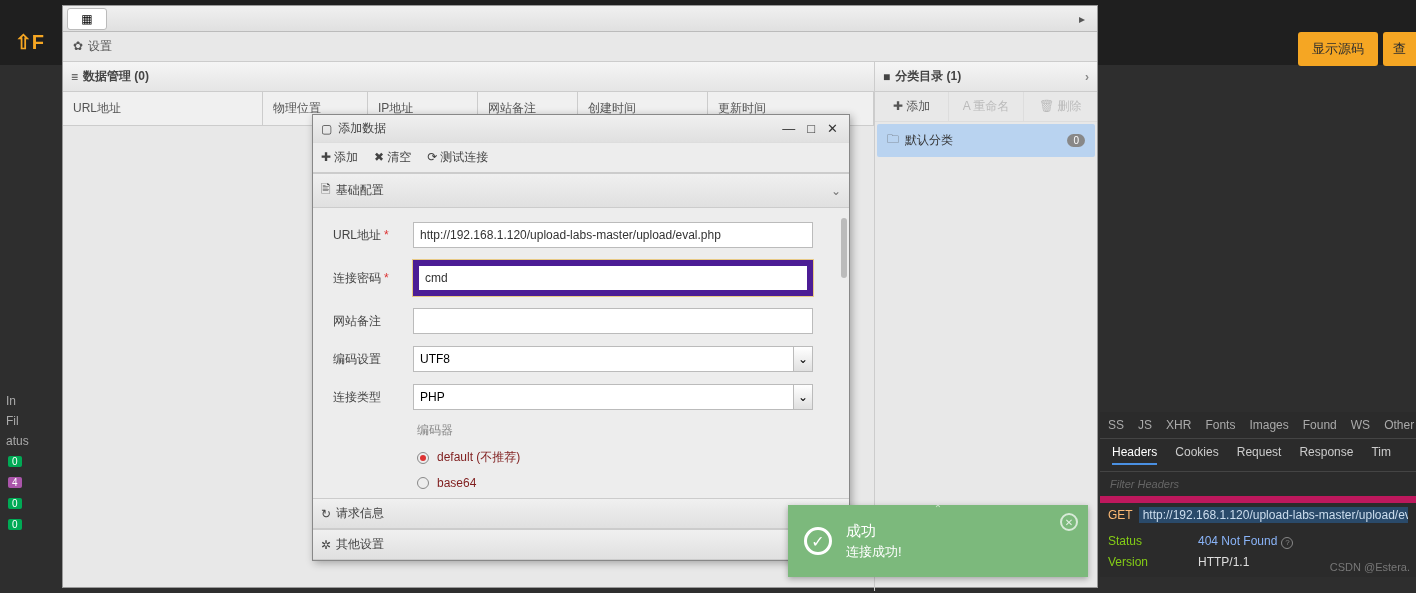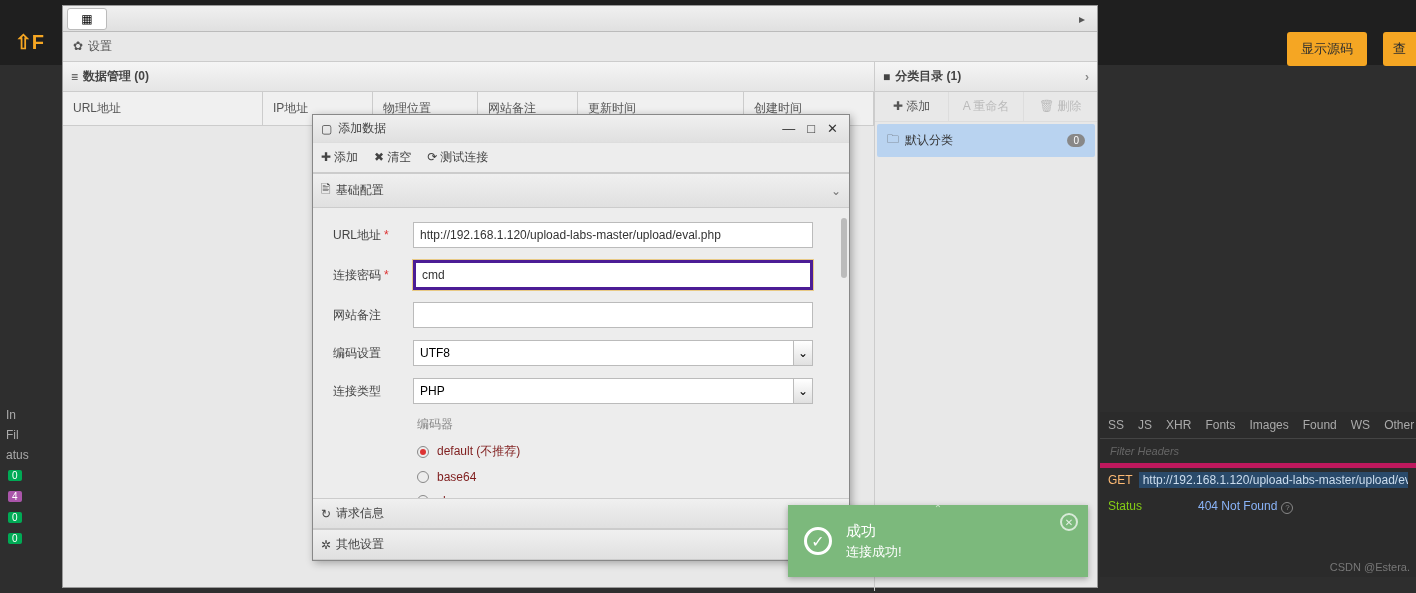--- a/index.html
+++ b/index.html
@@ -4,21 +4,21 @@
 <style>
 * { box-sizing: border-box; margin: 0; padding: 0; font-family: "Microsoft YaHei", Arial, sans-serif; font-size: 12px; }
 body { width: 1416px; height: 593px; background: #2b2b2b; overflow: hidden; position: relative; }
 
 .taskbar { position: absolute; top: 0; left: 0; height: 8px; background: #1a1a1a; width: 100%; color: #ccc; padding-left: 10px; }
 .taskbar span { position: relative; top: -4px; font-size: 11px; }
 
 .browser-bg { position: absolute; left: 0; top: 0; width: 100%; height: 100%; background: #2e2e2e; }
 .browser-top { position: absolute; top: 0; left: 0; right: 0; height: 65px; background: #1f1f1f; }
 .logo { position: absolute; left: 15px; top: 30px; color: #f5a623; font-weight: bold; font-size: 20px; }
-.top-btn-source { position: absolute; right: 49px; top: 32px; background: #f5a623; color: #2e2e2e; border: none; padding: 8px 14px; border-radius: 3px; cursor: pointer; font-size: 13px; }
+.top-btn-source { position: absolute; right: 38px; top: 32px; background: #f5a623; color: #2e2e2e; border: none; padding: 8px 14px; border-radius: 3px; cursor: pointer; font-size: 13px; }
 .top-btn-check { position: absolute; right: 0; top: 32px; background: #f5a623; color: #2e2e2e; border: none; padding: 8px 10px; border-radius: 3px 0 0 3px; cursor: pointer; font-size: 13px; }
 
 .app-window { position: absolute; left: 62px; top: 5px; width: 1036px; height: 583px; background: #e8e8e8; border: 1px solid #999; }
 .tabbar { height: 26px; background: linear-gradient(#f0f0f0, #e0e0e0); border-bottom: 1px solid #bbb; display: flex; align-items: center; padding: 0 4px; }
 .tab-home { width: 40px; height: 22px; background: #fff; border: 1px solid #bbb; border-radius: 3px; display: flex; align-items: center; justify-content: center; cursor: pointer; }
 .tab-scroll { margin-left: auto; width: 14px; color: #555; cursor: pointer; }
 .settings-row { padding: 6px 10px; border-bottom: 1px solid #ccc; color: #555; }
 .settings-row span.icon { margin-right: 5px; }
 
 .main-split { display: flex; height: calc(100% - 52px); }
@@ -49,48 +49,48 @@
 .dlg-tbtn .icon { margin-right: 3px; }
 
 .acc-header { padding: 6px 8px; background: linear-gradient(#f0f0f0, #e0e0e0); border-top: 1px solid #ccc; border-bottom: 1px solid #ccc; display: flex; align-items: center; color: #444; cursor: pointer; }
 .acc-header .icon { margin-right: 5px; }
 .acc-header .chev { margin-left: auto; color: #777; }
 .acc-body { padding: 14px 20px; background: #ededed; position: relative; max-height: 290px; overflow: hidden; }
 .form-row { display: flex; align-items: center; margin-bottom: 12px; }
 .form-label { width: 80px; color: #444; text-align: left; }
 .form-label .req { color: #d33; margin-left: 3px; }
 .form-input { flex: 1; max-width: 400px; padding: 5px 6px; border: 1px solid #bbb; background: #fff; color: #333; }
-.form-input.active { border: 3px solid #4c1d95; outline: 1px solid #e8c985; }
+.form-input.active { border: 6px solid #4c1d95; outline: 1px solid #e8c985; }
 .form-select { flex: 1; max-width: 400px; display: flex; }
 .form-select input { flex: 1; padding: 5px 6px; border: 1px solid #bbb; border-right: none; background: #fff; }
 .form-select .dd { width: 20px; border: 1px solid #bbb; background: linear-gradient(#fff,#e0e0e0); display: flex; align-items: center; justify-content: center; cursor: pointer; }
 .encoder-label { margin-left: 84px; color: #888; margin-bottom: 10px; }
 .radio-row { margin-left: 84px; margin-bottom: 10px; display: flex; align-items: center; color: #7f1d1d; cursor: pointer; }
 .radio { width: 12px; height: 12px; border: 1px solid #888; border-radius: 50%; margin-right: 8px; display: inline-flex; align-items: center; justify-content: center; }
 .radio.checked::after { content: ""; width: 6px; height: 6px; background: #d33; border-radius: 50%; }
 .scroll-thumb { position: absolute; right: 2px; top: 10px; width: 6px; height: 60px; background: #bbb; border-radius: 3px; }
 
 .toast { position: absolute; left: 788px; top: 505px; width: 300px; height: 72px; background: #7cb97c; color: #fff; display: flex; align-items: center; padding: 0 16px; box-shadow: 0 2px 6px rgba(0,0,0,0.3); }
 .toast .check { width: 28px; height: 28px; border: 3px solid #fff; border-radius: 50%; display: flex; align-items: center; justify-content: center; font-size: 16px; margin-right: 14px; }
 .toast .tx .t1 { font-size: 15px; font-weight: normal; }
 .toast .tx .t2 { font-size: 13px; margin-top: 2px; }
 .toast .close { position: absolute; right: 10px; top: 8px; width: 18px; height: 18px; border: 2px solid rgba(255,255,255,0.7); border-radius: 50%; display: flex; align-items: center; justify-content: center; font-size: 10px; cursor: pointer; color: rgba(255,255,255,0.8); }
 .toast .arrow { position: absolute; left: 50%; top: -2px; transform: translateX(-50%); color: rgba(255,255,255,0.6); font-size: 10px; }
 
-.left-dock { position: absolute; left: 0; top: 405px; width: 60px; color: #aaa; font-size: 11px; }
+.left-dock { position: absolute; left: 0; top: 391px; width: 60px; color: #aaa; font-size: 11px; }
 .left-dock div { padding: 3px 6px; }
 .left-badge { display: inline-block; background: #0a5; color: #fff; padding: 0 4px; border-radius: 2px; margin: 2px; font-size: 10px; }
 .left-badge.p { background: #a5a; }
 
 .devtools { position: absolute; right: 0; top: 412px; width: 316px; height: 165px; background: #2b2b2b; color: #ccc; }
 .dt-tabs { display: flex; gap: 14px; padding: 6px 8px; border-bottom: 1px solid #444; font-size: 11px; color: #aaa; }
 .dt-tabs span { cursor: pointer; }
 .dt-sub { display: flex; gap: 18px; padding: 6px 12px; border-bottom: 1px solid #444; font-size: 11px; }
 .dt-sub .active { color: #fff; border-bottom: 2px solid #4a90e2; padding-bottom: 4px; }
-.dt-filter { padding: 6px 10px; color: #666; font-style: italic; font-size: 11px; border-bottom: 5px solid #be185d; }
+.dt-filter { padding: 6px 10px; color: #666; font-style: italic; font-size: 11px; border-bottom: 7px solid #be185d; }
 .dt-url-row { padding: 4px 8px; font-size: 11px; display: flex; align-items: center; }
 .dt-url-row .method { color: #fdba74; margin-right: 6px; }
 .dt-url-row .url { background: #2a4a6a; color: #cde; padding: 1px 4px; flex: 1; overflow: hidden; white-space: nowrap; }
 .dt-grid { padding: 4px 8px; font-size: 11px; }
 .dt-grid .row { display: flex; padding: 3px 0; }
 .dt-grid .k { width: 90px; color: #84cc16; }
 .dt-grid .v { color: #ddd; }
 .dt-grid .v .err { color: #8ab4f8; }
 .dt-grid .v .info { width: 12px; height: 12px; border: 1px solid #888; border-radius: 50%; display: inline-flex; align-items: center; justify-content: center; font-size: 8px; margin-left: 4px; color: #888; }
 .watermark { position: absolute; right: 6px; bottom: 4px; color: #777; font-size: 11px; }
@@ -127,25 +127,25 @@
     <span class="icon">✿</span><span>设置</span>
   </div>
   <div class="main-split">
     <div class="data-panel">
       <div class="panel-header">
         <span class="icon">≡</span>
         <span>数据管理 (0)</span>
       </div>
       <div class="table-header">
         <div class="th th1">URL地址</div>
+        <div class="th th3">物理位置</div>
         <div class="th th2">IP地址</div>
-        <div class="th th3">物理位置</div>
         <div class="th th4">网站备注</div>
+        <div class="th th5">创建时间</div>
         <div class="th th6">更新时间</div>
-        <div class="th th5">创建时间</div>
       </div>
     </div>
     <div class="cat-panel">
       <div class="panel-header">
         <span class="icon">■</span>
         <span>分类目录 (1)</span>
         <span class="collapse">›</span>
       </div>
       <div class="cat-toolbar">
         <div class="cat-btn"><span>✚</span> <span>添加</span></div>
@@ -247,25 +247,36 @@
   <div class="dt-tabs">
     <span>SS</span>
     <span>JS</span>
     <span>XHR</span>
     <span>Fonts</span>
     <span>Images</span>
     <span>Found</span>
     <span>WS</span>
     <span>Other</span>
   </div>
+  <div class="dt-sub">
+    <span class="active">Headers</span>
+    <span>Cookies</span>
+    <span>Request</span>
+    <span>Response</span>
+    <span>Tim</span>
+  </div>
   <div class="dt-filter">Filter Headers</div>
   <div class="dt-url-row">
     <span class="method">GET</span>
     <span class="url">http://192.168.1.120/upload-labs-master/upload/eval.php%</span>
   </div>
   <div class="dt-grid">
     <div class="row">
         <span class="k">Status</span>
         <span class="v"><span class="err">404 Not Found</span><span class="info">?</span></span>
       </div>
+    <div class="row">
+        <span class="k">Version</span>
+        <span class="v">HTTP/1.1</span>
+      </div>
   </div>
   <div class="watermark">CSDN @Estera.</div>
 </div>
 
 </body></html>

